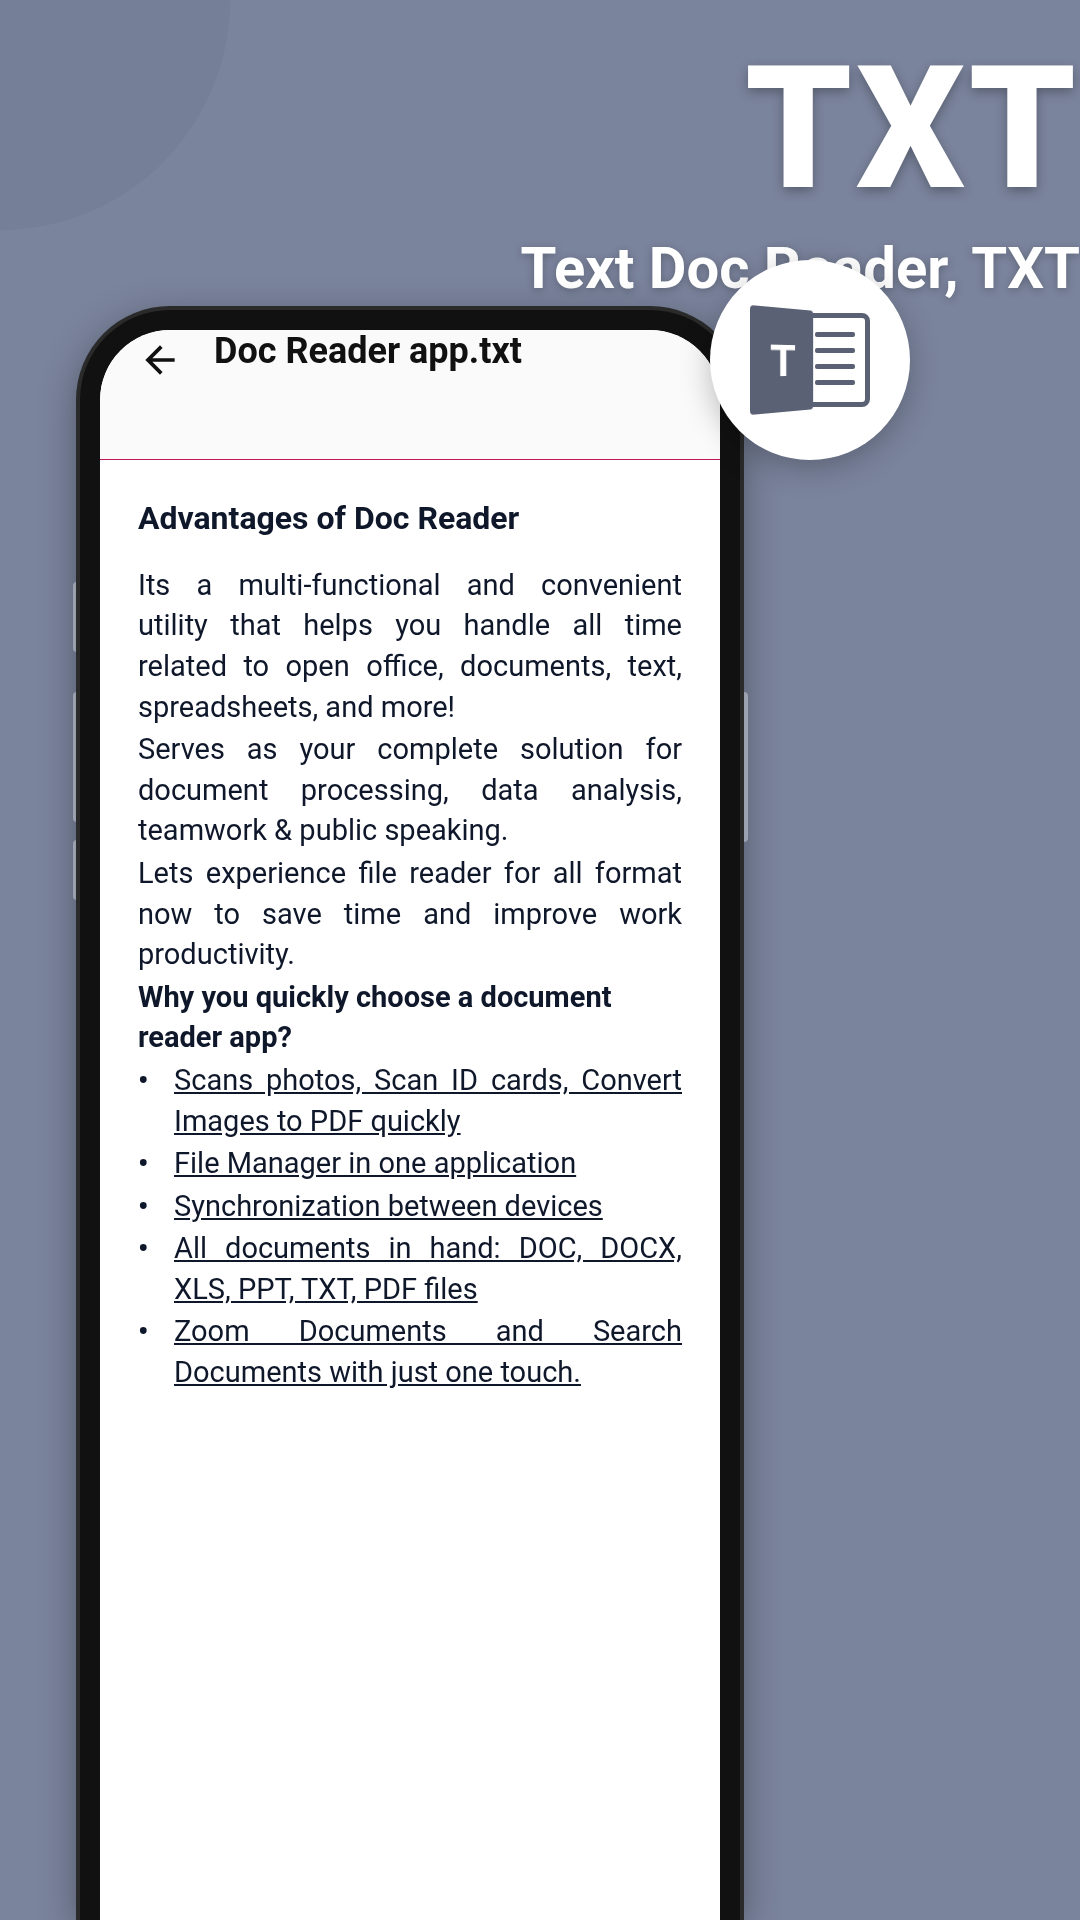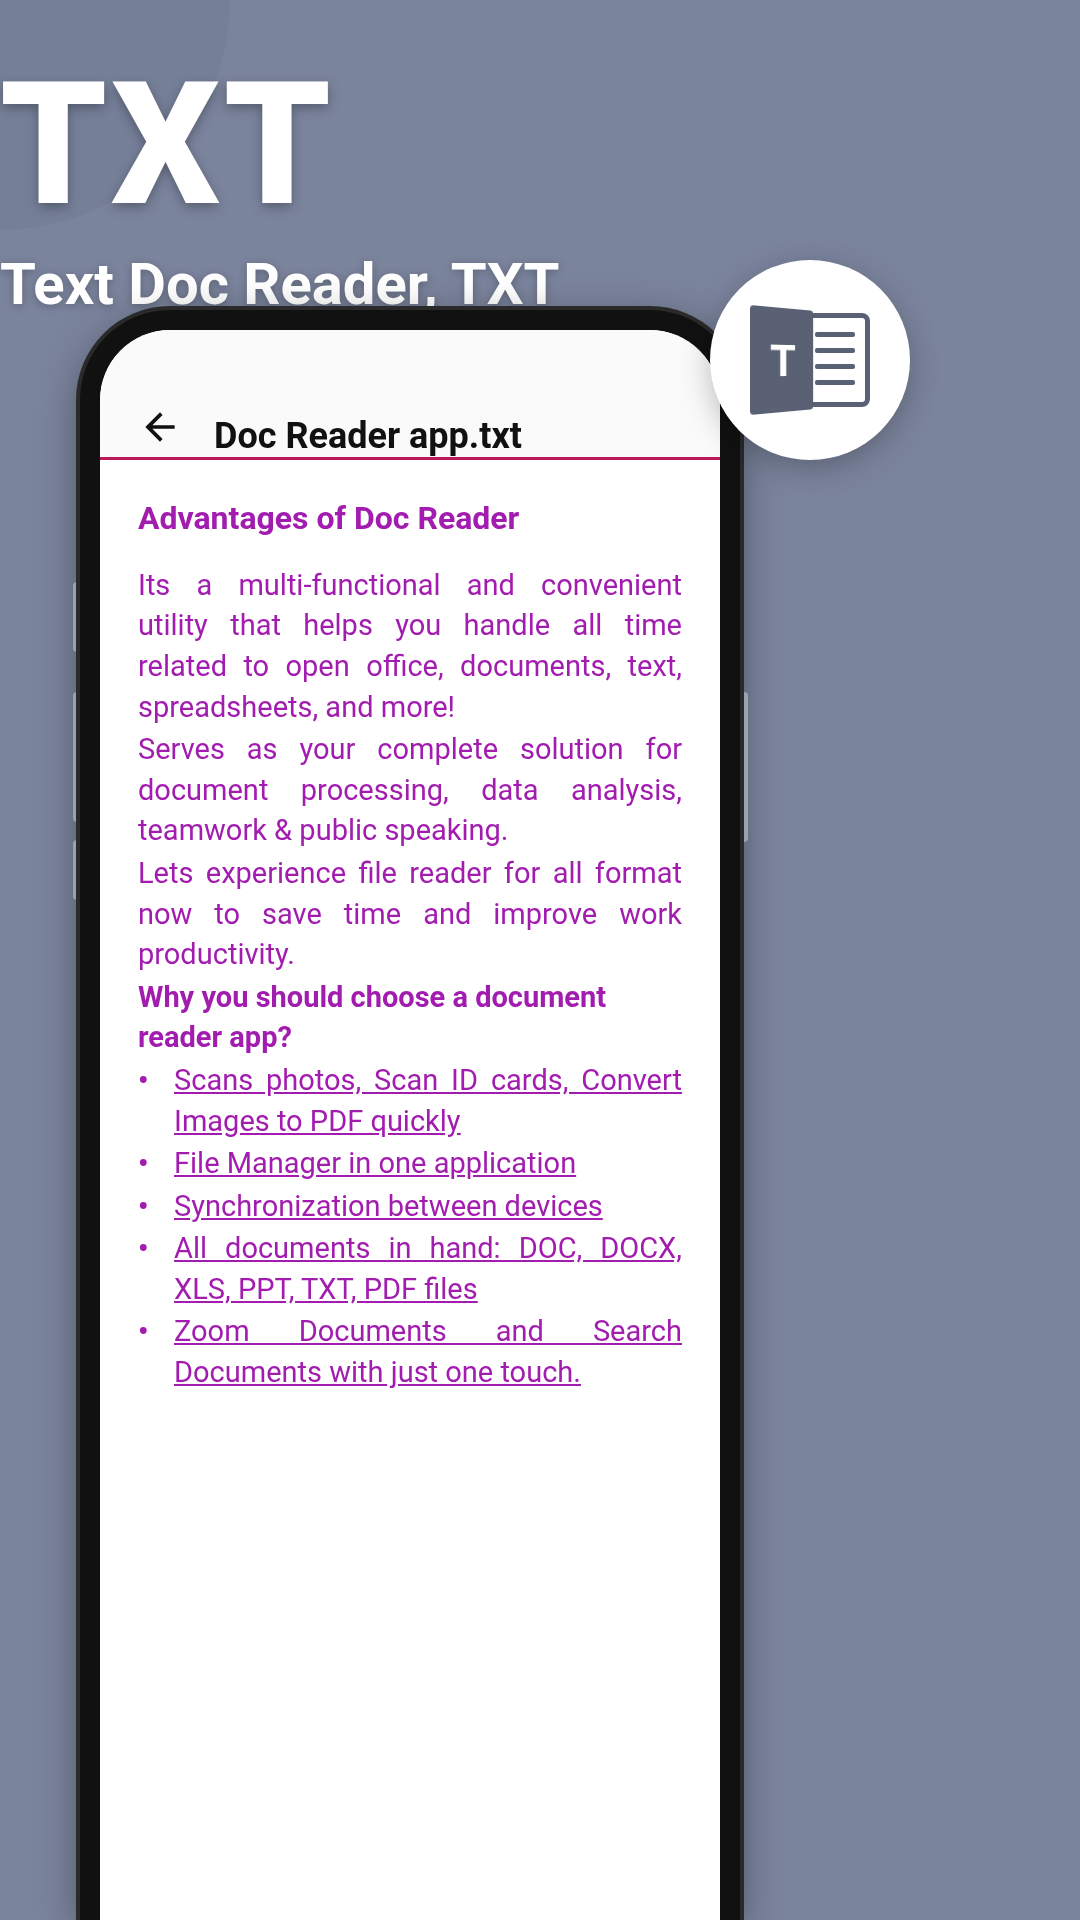--- a/index.html
+++ b/index.html
@@ -16,24 +16,24 @@
       top: -230px;
       left: -230px;
       width: 460px;
       height: 460px;
       border-radius: 50%;
       background: #6f7993;
       opacity: 0.5;
     }
     .header-block {
       position: absolute;
-      top: 60px;
+      top: 44px;
       left: 0;
       right: 0;
-      text-align: left;
+      text-align: right;
     }
     .header-txt {
       font-size: 170px;
       font-weight: 900;
       letter-spacing: 4px;
       color: #fff;
       line-height: 1;
       text-shadow: 0 4px 12px rgba(0,0,0,0.3);
     }
     .header-sub {
@@ -59,23 +59,23 @@
       left: 20px;
       right: 20px;
       bottom: 0;
       background: #fff;
       border-radius: 70px 70px 0 0;
       overflow: hidden;
     }
     .app-header {
       height: 130px;
       background: #fafafa;
-      border-bottom: 3px solid #be185d;
-      display: flex;
-      align-items: flex-end;
+      border-bottom: 1px solid #be185d;
+      display: flex;
+      align-items: flex-start;
       padding: 0 30px;
       border-radius: 70px 70px 0 0;
     }
     .back-arrow {
       width: 60px;
       height: 60px;
       display: flex;
       align-items: center;
       justify-content: center;
       margin-right: 24px;
@@ -83,21 +83,21 @@
     .back-arrow svg { width: 44px; height: 44px; }
     .file-title {
       font-size: 36px;
       font-weight: 700;
       color: #111;
     }
     .content {
       padding: 36px 38px 0 38px;
       font-size: 29px;
       line-height: 1.4;
-      color: #a21caf;
+      color: #0f172a;
     }
     .doc-heading {
       font-size: 32px;
       font-weight: 700;
       margin-bottom: 24px;
     }
     .para {
       text-align: justify;
       margin-bottom: 2px;
     }
@@ -214,21 +214,21 @@
           <path d="M20 11H7.83l5.59-5.59L12 4l-8 8 8 8 1.41-1.41L7.83 13H20z" fill="#111"></path>
         </svg>
       </div>
       <div class="file-title">Doc Reader app.txt</div>
     </div>
     <div class="content">
       <div class="doc-heading">Advantages of Doc Reader</div>
       <div class="para">Its a multi-functional and convenient utility that helps you handle all time related to open office, documents, text, spreadsheets, and more!</div>
       <div class="para">Serves as your complete solution for document processing, data analysis, teamwork &amp; public speaking.</div>
       <div class="para">Lets experience file reader for all format now to save time and improve work productivity.</div>
-      <div class="subheading">Why you should choose a document reader app?</div>
+      <div class="subheading">Why you quickly choose a document reader app?</div>
       <ul class="bullet-list">
         <li>Scans photos, Scan ID cards, Convert Images to PDF quickly</li>
         <li>File Manager in one application</li>
         <li>Synchronization between devices</li>
         <li>All documents in hand: DOC, DOCX, XLS, PPT, TXT, PDF files</li>
         <li>Zoom Documents and Search Documents with just one touch.</li>
       </ul>
     </div>
   </div>
 </div>

